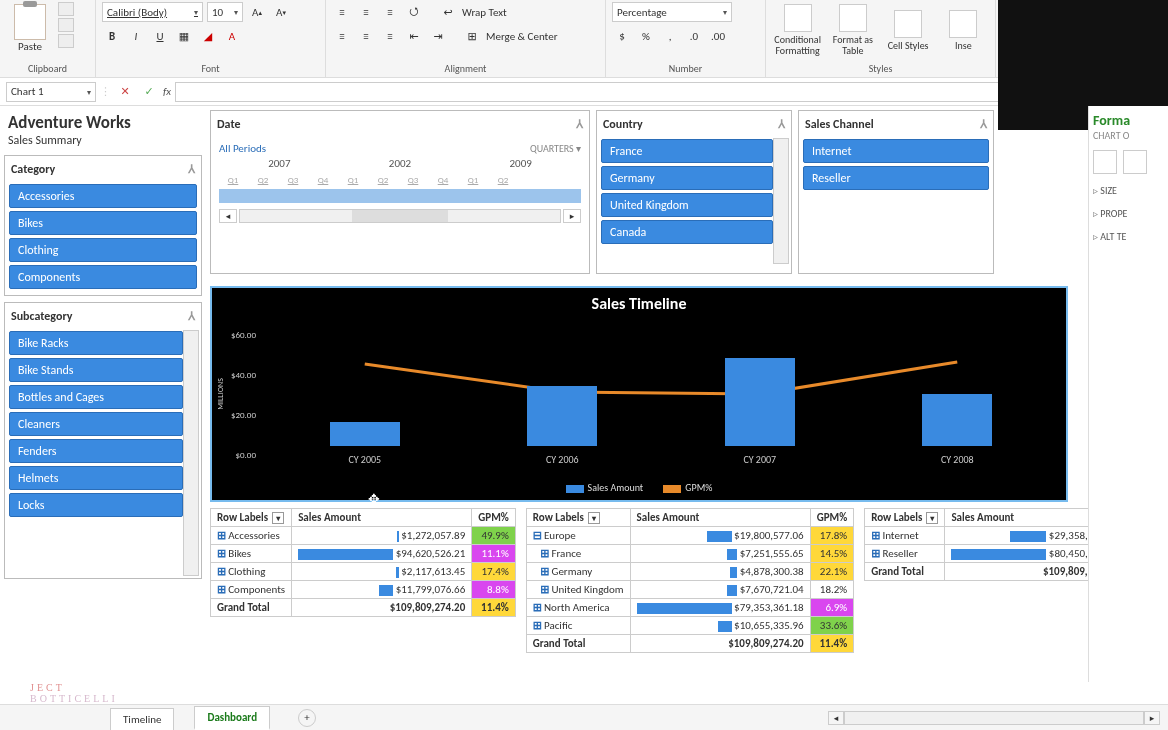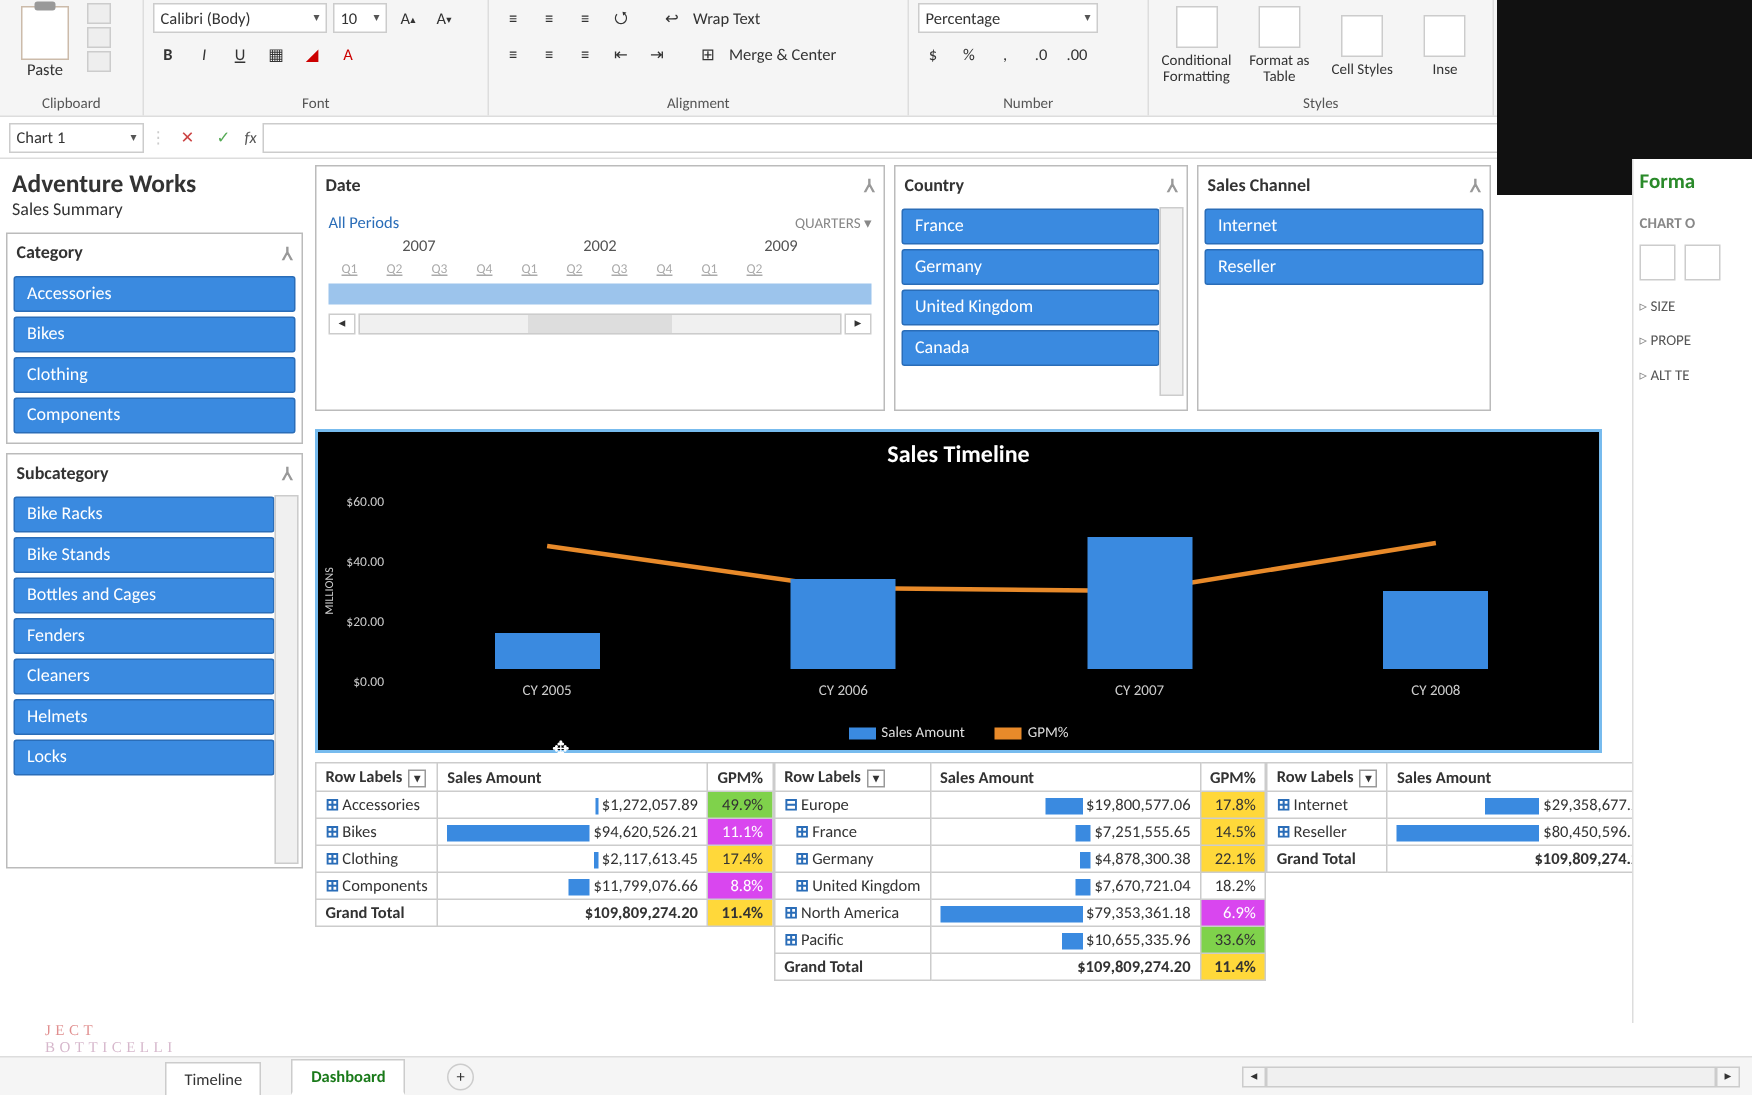--- a/index.html
+++ b/index.html
@@ -9,21 +9,21 @@
 .ribbon { height: 78px; background: #f5f5f5; border-bottom: 1px solid #ddd; display: flex; position: relative; }
 .ribbon-group { border-right: 1px solid #ddd; padding: 2px 6px 0; display: flex; flex-direction: column; justify-content: space-between; height: 100%; }
 .ribbon-group-label { text-align: center; font-size: 10px; color: #555; padding: 2px 0; }
 .ribbon-row { display: flex; align-items: center; gap: 4px; }
 .paste-btn { display: flex; flex-direction: column; align-items: center; width: 48px; padding: 2px; }
 .paste-icon { width: 32px; height: 36px; background: #fff; border: 1px solid #cba; position: relative; }
 .paste-icon::before { content:""; position:absolute; top:-4px; left:8px; width:14px; height:6px; background:#999; border-radius:2px;}
 .small-icons { display:flex; flex-direction:column; gap:2px;}
 .small-icon { width:16px; height:14px; background:#eee; border:1px solid #ccc;}
 .font-combo { background:#fff; border:1px solid #ccc; height:20px; padding:1px 4px; font-size:11px; display:inline-flex; align-items:center; }
-.w100 { width:116px; }
+.w100 { width:101px;text-decoration:underline; }
 .w36 { width:36px; }
 .btn-icon { width:20px; height:20px; display:inline-flex; align-items:center; justify-content:center; border:1px solid transparent; }
 .dropdown-arrow { font-size:8px; color:#555; margin-left:auto;}
 .big-btn { display:flex; flex-direction:column; align-items:center; width:56px; padding:2px; text-align:center; font-size:10px; line-height:1.1;}
 .big-btn .bi { width:28px; height:28px; border:1px solid #ccc; margin-bottom:2px; background:#fff;}
 .video-thumb { position:absolute; right:0; top:0; width:170px; height:130px; background:#111;}
 
 
 .formula-bar { height:28px; border-bottom:1px solid #ddd; display:flex; align-items:center; gap:4px; padding:0 6px;}
 .name-box { width:90px; height:20px; border:1px solid #ccc; padding:1px 4px; display:flex; align-items:center; }
@@ -69,37 +69,37 @@
 .chart-y .tick { position:absolute; right:2px; color:#ccc;}
 .chart-plot { position:absolute; left:54px; right:10px; top:42px; bottom:54px;}
 .bar { position:absolute; bottom:0; background:#3a8ae0; width:70px;}
 .chart-x { position:absolute; left:54px; right:10px; bottom:34px; display:flex; justify-content:space-around; font-size:10px; color:#ccc;}
 .chart-legend { position:absolute; bottom:6px; left:0; right:0; display:flex; justify-content:center; gap:20px; font-size:10px; color:#ddd;}
 .leg-swatch { display:inline-block; width:18px; height:8px; vertical-align:middle; margin-right:4px;}
 .move-cursor { position:absolute; left:156px; bottom:-8px; font-size:14px; color:#fff;}
 svg.line-overlay { position:absolute; left:0; top:0; width:100%; height:100%; overflow:visible;}
 
 
-.pivots { display:flex; margin-top:6px;}
+.pivots { display:flex; gap:10px; margin-top:6px;}
 .pivot table { border-collapse:collapse; font-size:11px;}
 .pivot th, .pivot td { border:1px solid #ccc; padding:2px 6px; white-space:nowrap;}
 .pivot th { background:#fff; font-weight:bold; text-align:left;}
 .th-dd { display:inline-block; width:12px; height:12px; border:1px solid #999; text-align:center; line-height:10px; font-size:8px; margin-left:4px;}
 .num { text-align:right;}
 .gt { font-weight:bold;}
 .cell-bar { display:inline-block; height:11px; vertical-align:middle; background:#3a8ae0;}
 .gpm-green { background:#7fd24b;}
 .gpm-yellow { background:#ffd83a;}
 .gpm-red { background:#d946ef; color:#fff;}
 .expand { color:#2a6db8; font-weight:bold; margin-right:2px;}
 
 
 .taskpane { position:absolute; right:0; top:106px; bottom:48px; width:80px; border-left:1px solid #ddd; padding:6px 4px; background:#fff; overflow:hidden;}
 .taskpane h3 { color:#2a8a2a; font-size:14px; white-space:nowrap;}
-.taskpane .sub { color:#888; font-size:10px; white-space:nowrap; margin-top:13px;font-weight:bold;}
+.taskpane .sub { color:#888; font-size:10px; white-space:nowrap; margin-top:0;}
 .tp-icons { display:flex; gap:6px; margin-top:8px;}
 .tp-icon { width:24px; height:24px; border:1px solid #ccc;}
 .tp-item { margin-top:10px; font-size:10px; color:#555; white-space:nowrap;}
 .tp-item::before { content:"▹ "; color:#888;}
 
 
 .sheet-bar { position:absolute; bottom:0; left:0; right:0; height:26px; background:#f5f5f5; border-top:1px solid #ddd; display:flex; align-items:center;}
 .sheet-tabs { display:flex; align-items:flex-end; height:100%; margin-left:110px;}
 .sheet-tab { padding:4px 12px; border:1px solid #ccc; border-bottom:none; background:#fff; margin-right:20px; font-size:11px; cursor:pointer;}
 .sheet-tab.active { font-weight:bold; color:#1a7a1a; border-bottom:2px solid #fff;}
@@ -255,22 +255,22 @@
     </div>
     <div class="slicer">
       <div class="slicer-head">
           <span>Subcategory</span>
           <span class="filter-icon">⅄</span>
         </div>
       <div class="slicer-body scroll" id="subcat-body" style="height:250px">
           <div class="slicer-item">Bike Racks</div>
           <div class="slicer-item">Bike Stands</div>
           <div class="slicer-item">Bottles and Cages</div>
+          <div class="slicer-item">Cleaners</div>
           <div class="slicer-item">Fenders</div>
-          <div class="slicer-item">Cleaners</div>
           <div class="slicer-item">Helmets</div>
           <div class="slicer-item">Locks</div>
         </div>
     </div>
   </div>
 
   <div class="right-area">
     <div class="top-row">
 
       <div class="slicer timeline-card">

